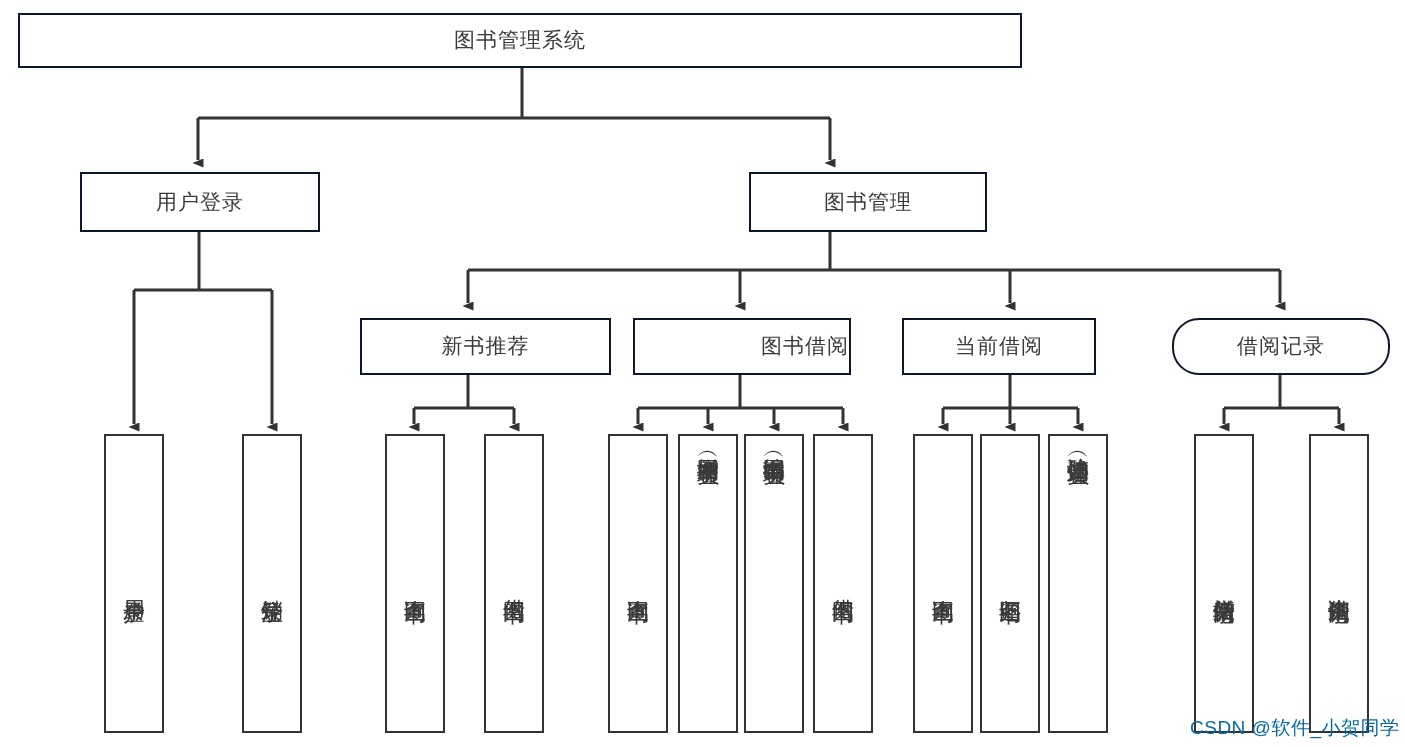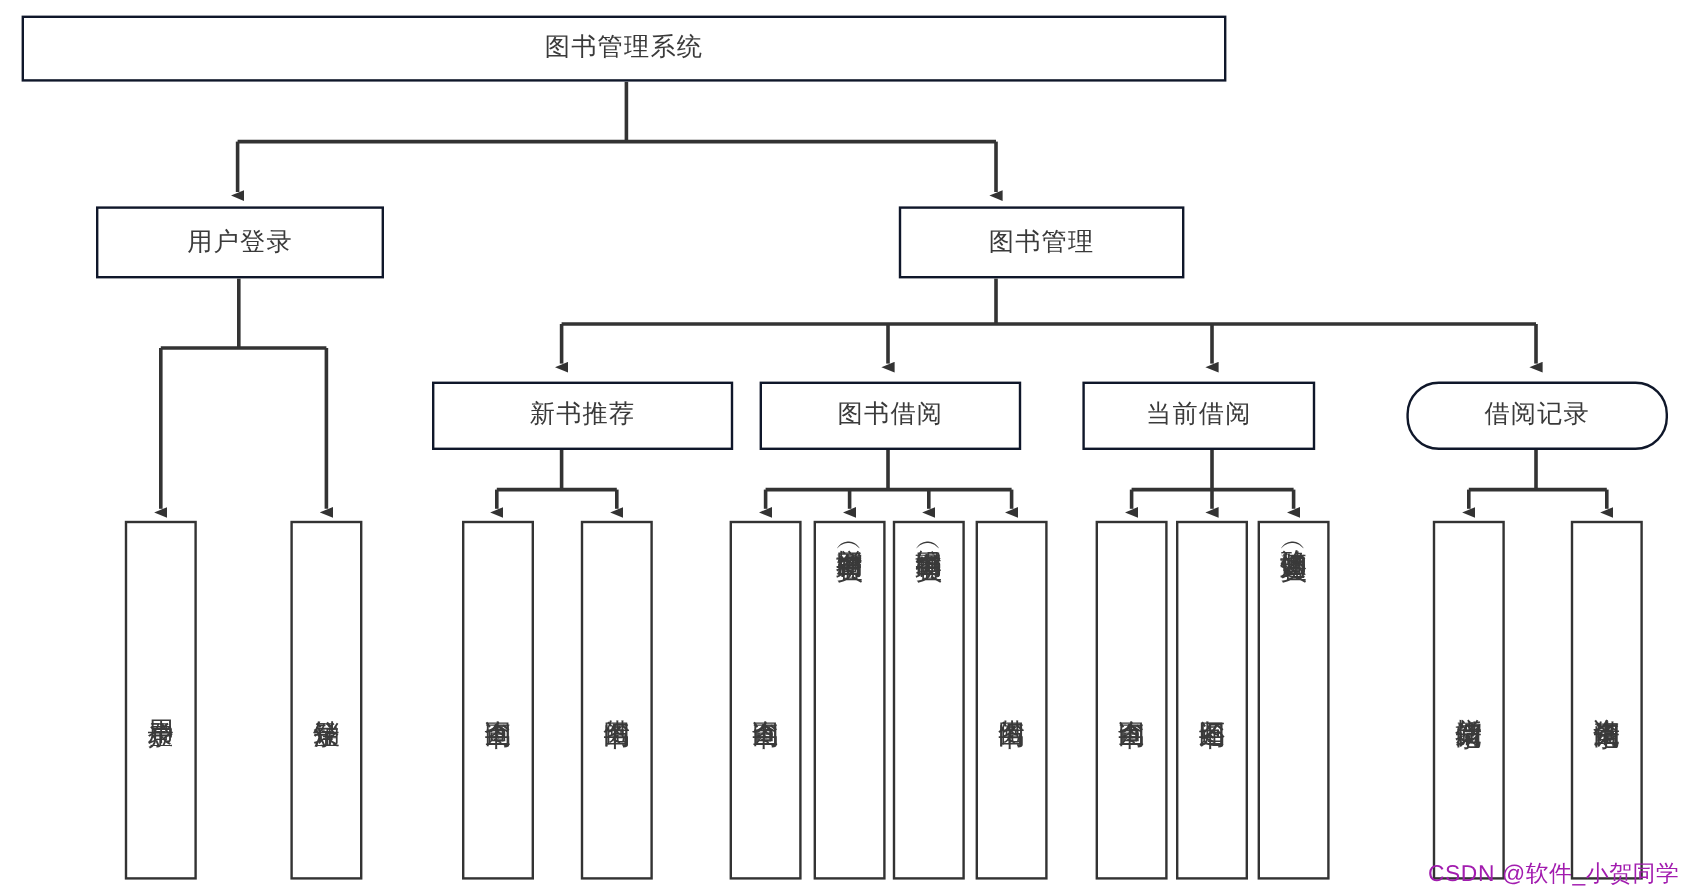--- a/index.html
+++ b/index.html
@@ -46,21 +46,21 @@
     line-height:1.18;
     writing-mode:vertical-rl;
     text-orientation:upright;
     white-space:nowrap;
     letter-spacing:1px;
     user-select:none;
     padding:4px 0;
   }
   .watermark{
     position:absolute;
-    color:#a21caf;
+    color:#0369a1;
     font-size:19px;
     white-space:nowrap;
     user-select:none;
     letter-spacing:0.5px;
   }
 </style>
 </head>
 <body>
 
 <svg id="diagram" viewBox="0 0 1405 747" xmlns="http://www.w3.org/2000/svg">
@@ -120,21 +120,21 @@
 <div class="node-box" style="left:80px;top:172px;width:240px;height:60px;">
   <span class="node-label">用户登录</span>
 </div>
 <div class="node-box" style="left:712px;top:172px;width:238px;height:60px;margin-left:37px;">
   <span class="node-label">图书管理</span>
 </div>
 
 <div class="node-box" style="left:360px;top:318px;width:251px;height:57px;">
   <span class="node-label">新书推荐</span>
 </div>
-<div class="node-box" style="left:633px;top:318px;width:218px;height:57px;">
+<div class="node-box" style="left:633px;top:318px;width:218px;height:57px;justify-content:flex-end;">
   <span class="node-label">图书借阅</span>
 </div>
 <div class="node-box" style="left:902px;top:318px;width:194px;height:57px;">
   <span class="node-label">当前借阅</span>
 </div>
 <div class="node-box" style="left:1172px;top:318px;width:218px;height:57px;border-radius:27px;">
   <span class="node-label">借阅记录</span>
 </div>
 
 <div class="leaf-box vcenter" style="left:104px;top:434px;width:60px;height:299px;">

